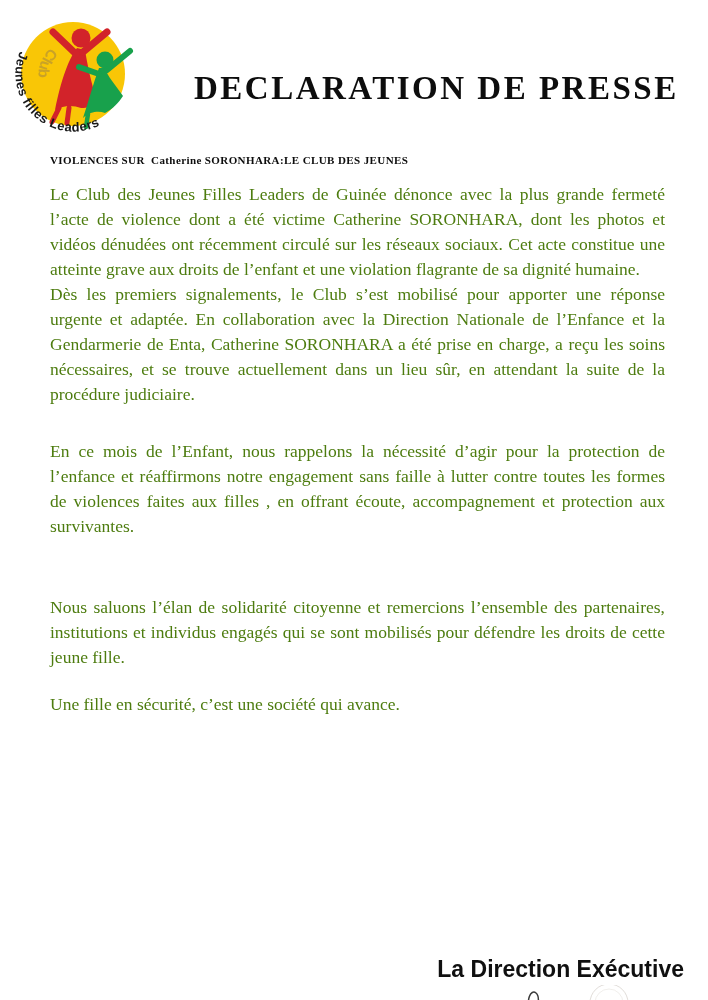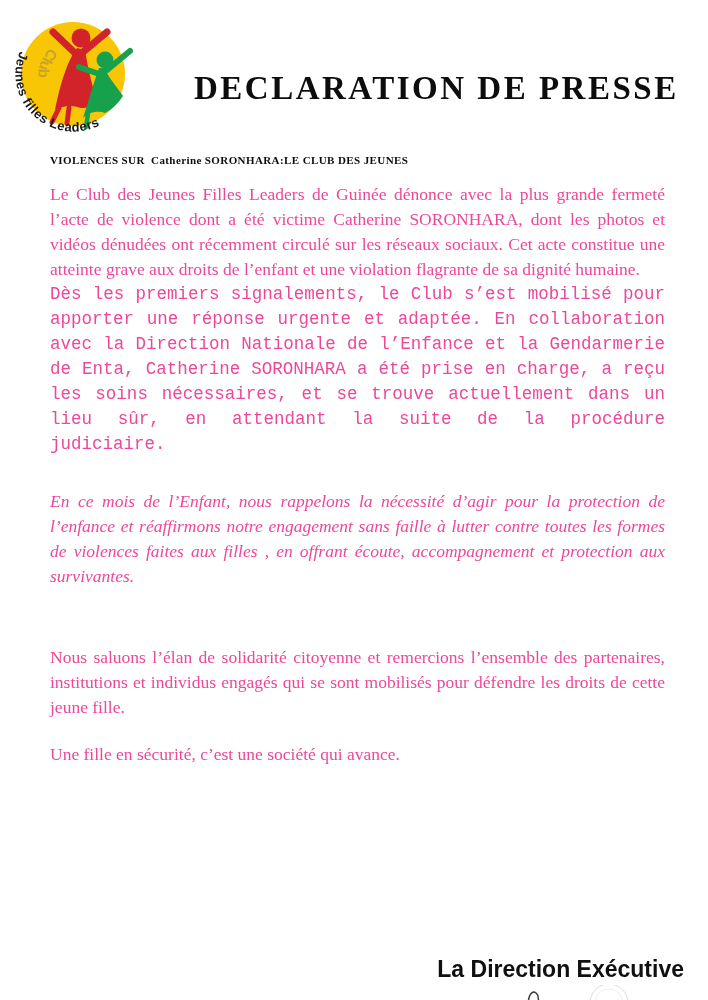--- a/index.html
+++ b/index.html
@@ -40,26 +40,26 @@
     letter-spacing:0.4px;
     color:#0d0d0d;
   }
   .headline div { white-space:nowrap; }
   .body-text {
     margin-top:9px;
     font-size:17.5px;
     line-height:25px;
     text-align:justify;
     text-align-last:left;
-    color:#ec4899;
+    color:#4d7c0f;
   }
   .body-text p { margin:0; }
-  .gap-line   { margin-bottom:32px !important;font-family:Liberation Mono, monospace; }
+  .gap-line   { margin-bottom:32px !important; }
   .gap-small  { margin-bottom:28px !important; }
-  .gap-big    { margin-bottom:56px !important;font-style:italic; }
+  .gap-big    { margin-bottom:56px !important; }
   .gap-one    { margin-bottom:22px !important; }
   
   .sig-block {
     position:absolute; right:24px; top:956px;
     width:300px;
     text-align:right;
   }
   .sig-title {
     font-family:"Liberation Sans", sans-serif;
     font-weight:bold;

